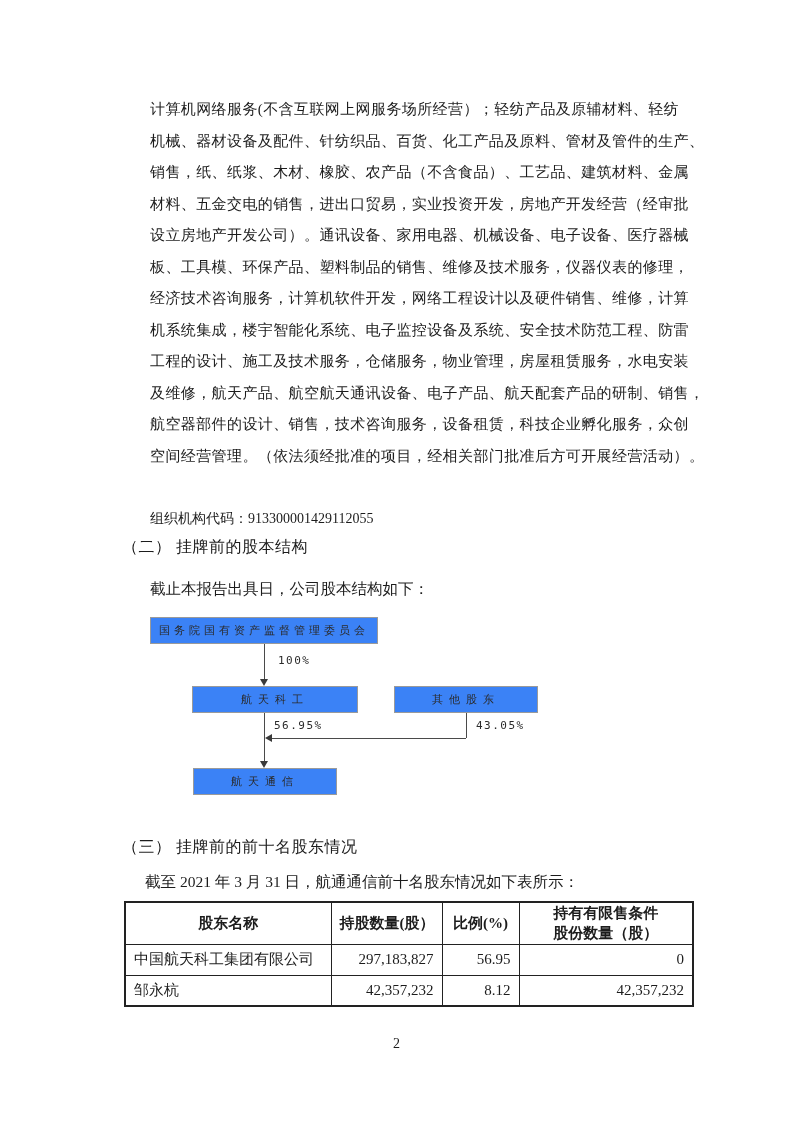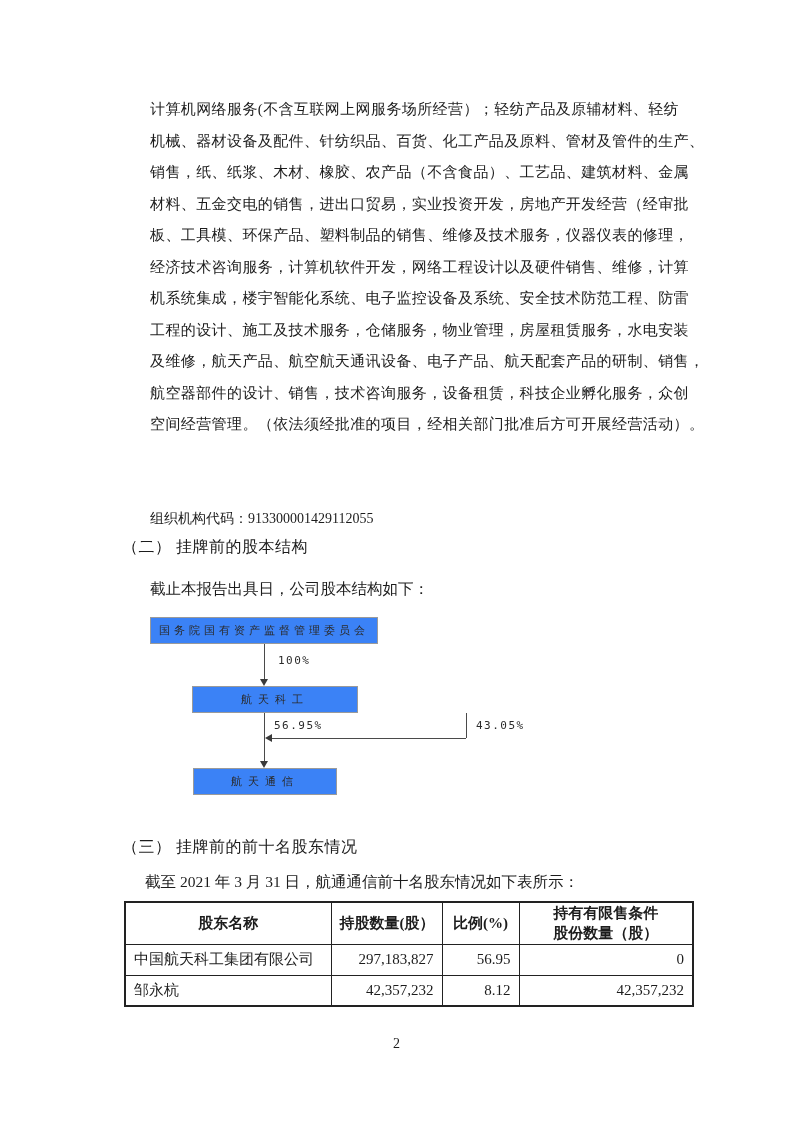--- a/index.html
+++ b/index.html
@@ -67,20 +67,21 @@
     font-size:14px;color:#1c1c1c;}
 </style>
 </head>
 <body>
 
 <div id="paragraph" class="abs">
   <div class="bodyline">计算机网络服务(不含互联网上网服务场所经营）；轻纺产品及原辅材料、轻纺</div>
   <div class="bodyline">机械、器材设备及配件、针纺织品、百货、化工产品及原料、管材及管件的生产、</div>
   <div class="bodyline">销售，纸、纸浆、木材、橡胶、农产品（不含食品）、工艺品、建筑材料、金属</div>
   <div class="bodyline">材料、五金交电的销售，进出口贸易，实业投资开发，房地产开发经营（经审批</div>
+  <div class="bodyline">设立房地产开发公司）。通讯设备、家用电器、机械设备、电子设备、医疗器械</div>
   <div class="bodyline">板、工具模、环保产品、塑料制品的销售、维修及技术服务，仪器仪表的修理，</div>
   <div class="bodyline">经济技术咨询服务，计算机软件开发，网络工程设计以及硬件销售、维修，计算</div>
   <div class="bodyline">机系统集成，楼宇智能化系统、电子监控设备及系统、安全技术防范工程、防雷</div>
   <div class="bodyline">工程的设计、施工及技术服务，仓储服务，物业管理，房屋租赁服务，水电安装</div>
   <div class="bodyline">及维修，航天产品、航空航天通讯设备、电子产品、航天配套产品的研制、销售，</div>
   <div class="bodyline">航空器部件的设计、销售，技术咨询服务，设备租赁，科技企业孵化服务，众创</div>
   <div class="bodyline">空间经营管理。（依法须经批准的项目，经相关部门批准后方可开展经营活动）。</div>
 </div>
 
 <div id="org-code" class="abs">组织机构代码：913300001429112055</div>
@@ -89,20 +90,21 @@
 <div id="caption2" class="abs">截止本报告出具日，公司股本结构如下：</div>
 
 <div id="diagram" class="abs">
   <div class="dbox" style="left:150px;top:2px;width:228px;height:27px;">国务院国有资产监督管理委员会</div>
 
   <div class="dline" style="left:264px;top:29px;width:1px;height:36px;"></div>
   <div class="arrow-down" style="left:260px;top:64px;"></div>
   <div class="dlabel" style="left:278px;top:39px;">100%</div>
 
   <div class="dbox" style="left:192px;top:71px;width:166px;height:27px;letter-spacing:6px;">航天科工</div>
+  <div class="dbox" style="left:394px;top:71px;width:144px;height:27px;letter-spacing:6px;">其他股东</div>
 
   <div class="dline" style="left:264px;top:98px;width:1px;height:49px;"></div>
   <div class="dlabel" style="left:274px;top:104px;">56.95%</div>
 
   <div class="dline" style="left:466px;top:98px;width:1px;height:25px;"></div>
   <div class="dline" style="left:271px;top:123px;width:195px;height:1px;"></div>
   <div class="arrow-left" style="left:265px;top:119px;"></div>
   <div class="dlabel" style="left:476px;top:104px;">43.05%</div>
 
   <div class="arrow-down" style="left:260px;top:146px;"></div>

